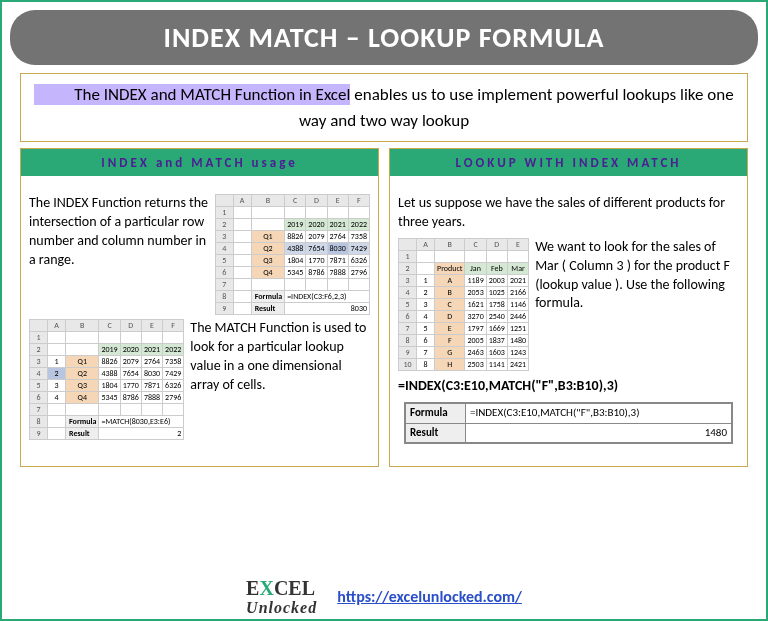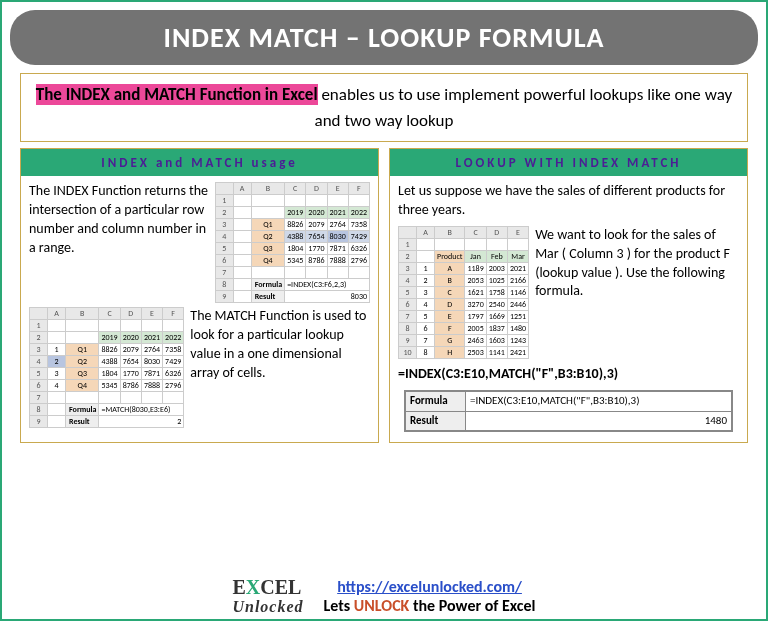--- a/index.html
+++ b/index.html
@@ -1,25 +1,25 @@
 <!DOCTYPE html>
 <html><head>
 <meta charset="utf-8">
 <style>
 * { box-sizing: border-box; margin: 0; padding: 0; }
 body { font-family: Calibri, Arial, sans-serif; background: #fff; width: 768px; height: 621px; position: relative; border: 2px solid #2aa876; }
 .title-bar { background: #737373; margin: 8px; border-radius: 25px; padding: 10px 20px; text-align: center; }
 .title-bar h1 { color: #fff; font-size: 28px; font-weight: bold; letter-spacing: 1px; }
 .subtitle-box { border: 1px solid #c9a94f; margin: 4px 18px; padding: 8px 12px; text-align: center; background: #fff; }
 .subtitle-box p { font-size: 17px; line-height: 1.5; }
-.subtitle-box .highlight { background: #ec4899; font-weight: bold; }
+.subtitle-box .highlight { background: #c4b5fd; font-weight: normal; padding-left: 40px; }
 .columns { display: flex; gap: 10px; margin: 6px 18px; }
 .col { flex: 1; border: 1px solid #c9a94f; background: #fff; overflow: hidden; }
 .col-header { background: #2aa876; color: #4c1d95; text-align: center; padding: 6px; font-size: 13px; font-weight: bold; letter-spacing: 3px; }
-.col-body { padding: 6px 8px; font-size: 14px; line-height: 1.35; }
+.col-body { padding: 18px 8px; font-size: 14px; line-height: 1.35; }
 .row-flex { display: flex; gap: 6px; align-items: flex-start; margin-bottom: 4px; }
 .text-block { flex: 1; }
 .mini-sheet { border: 1px solid #bbb; background: #fff; font-size: 8px; border-collapse: collapse; }
 .mini-sheet td, .mini-sheet th { border: 1px solid #ccc; padding: 0 2px; text-align: center; height: 12px; min-width: 18px; }
 .mini-sheet .hdr { background: #e8e8e8; color: #555; font-weight: normal; }
 .mini-sheet .rh { background: #e8e8e8; color: #555; width: 12px; }
 .mini-sheet .yh { background: #d4e8d4; }
 .mini-sheet .qh { background: #f5d7b8; }
 .mini-sheet .sel { background: #cfd8e8; }
 .mini-sheet .hl { background: #b8c5e0; }
@@ -357,17 +357,14 @@
     </div>
   </div>
 </div>
 
 <div class="footer">
   <div class="logo">
     E<span class="x">X</span>CEL<br><span class="sub">Unlocked</span>
   </div>
   <div class="footer-text">
     <a>https://excelunlocked.com/</a><br>
-    <span class="tag">
-      <span>Lets </span><span class="unlock">UNLOCK</span><span> the Power of Excel</span>
-    </span>
   </div>
 </div>
 
 </body></html>

